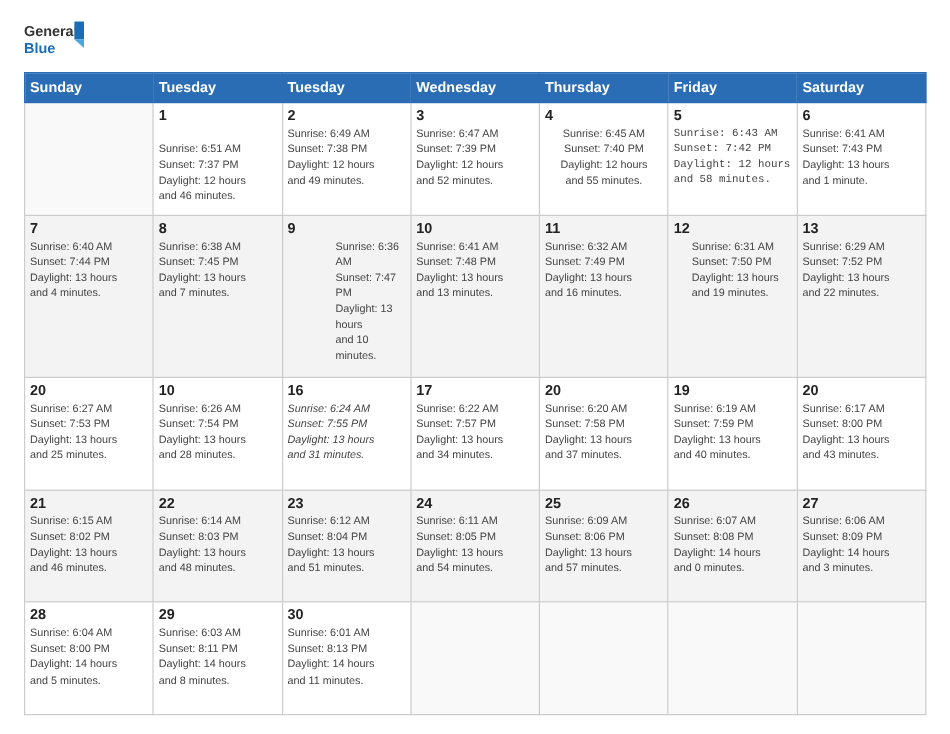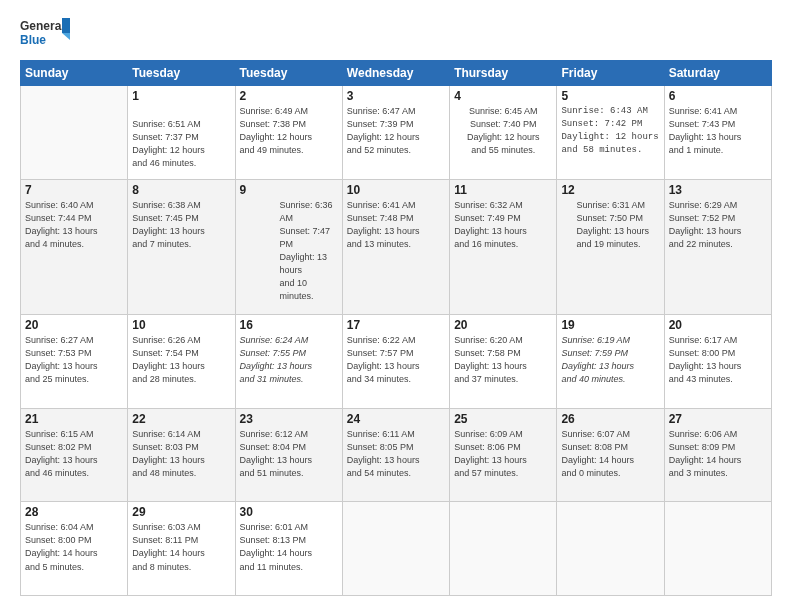--- a/index.html
+++ b/index.html
@@ -246,21 +246,21 @@
           </td>
           <td>
             <span class="day-num">20</span>
             <div class="day-info" style="white-space: pre-line;">Sunrise: 6:20 AM
 Sunset: 7:58 PM
 Daylight: 13 hours
 and 37 minutes.</div>
           </td>
           <td>
             <span class="day-num">19</span>
-            <div class="day-info" style="white-space: pre-line; font-style: italic;">Sunrise: 6:19 AM
+            <div class="day-info" style="white-space: pre-line;">Sunrise: 6:19 AM
 Sunset: 7:59 PM
 Daylight: 13 hours
 and 40 minutes.</div>
           </td>
           <td>
             <span class="day-num">20</span>
             <div class="day-info" style="white-space: pre-line;">Sunrise: 6:17 AM
 Sunset: 8:00 PM
 Daylight: 13 hours
 and 43 minutes.</div>

